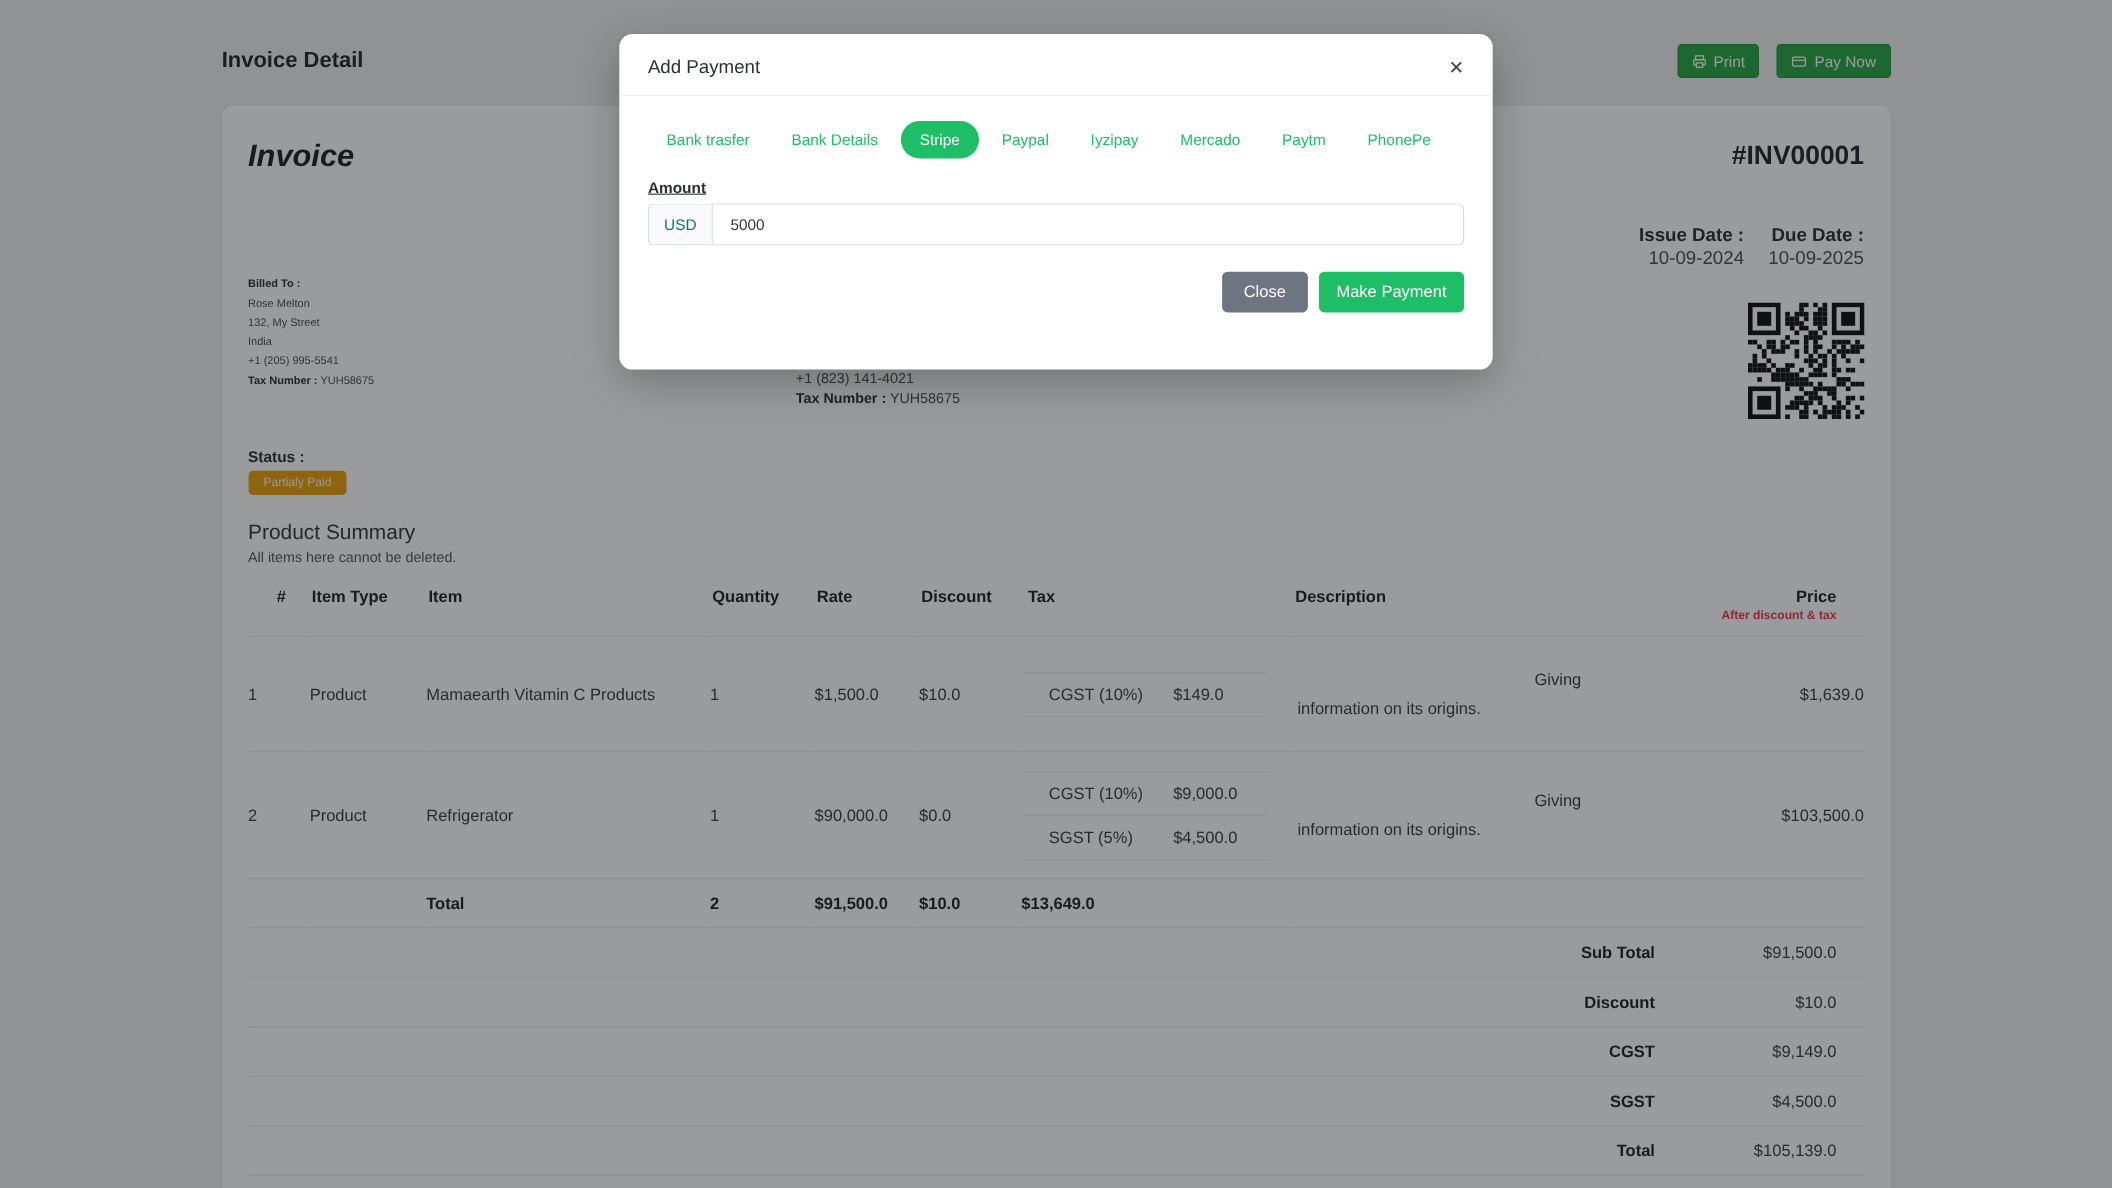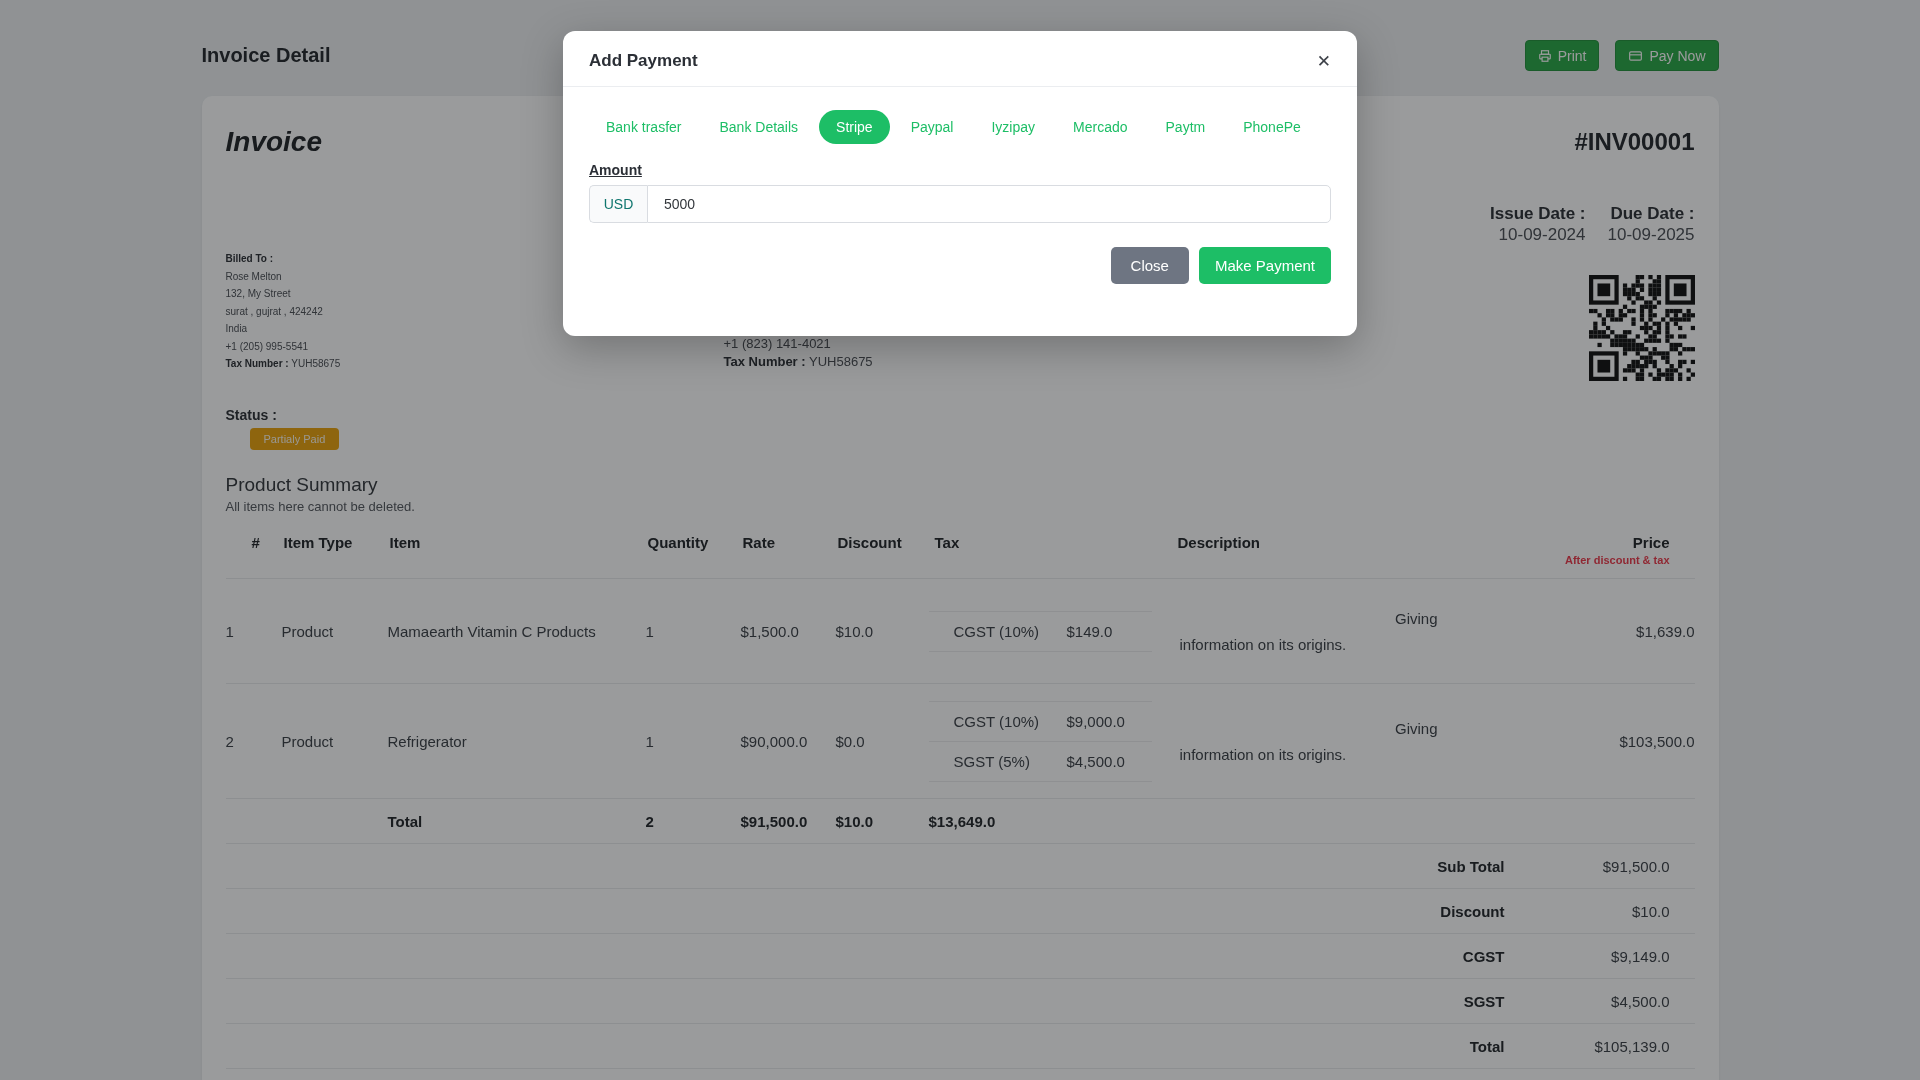--- a/index.html
+++ b/index.html
@@ -39,21 +39,21 @@
   .dates { display:flex; justify-content:flex-end; gap:22px; font-size:17px; }
   .date-block { text-align:right; }
   .date-label { font-weight:bold; color:#2b2f34; }
   .date-value { color:#4a4e54; margin-top:1px; }
   .qr-wrap { margin-top:30px; display:flex; justify-content:flex-end; }
 
   .status-block { margin-top:26px; }
   .status-label { font-size:14px; font-weight:bold; color:#2b2f34; }
   .status-badge {
     display:inline-block; margin-top:5px; background:#eaa30b; color:rgba(255,255,255,.92);
-    font-size:11px; padding:5px 14px; border-radius:4px;margin-left:24px;
+    font-size:11px; padding:5px 14px; border-radius:4px;
   }
 
   .ps-title { margin-top:24px; font-size:19px; color:#33373c; }
   .ps-caption { font-size:13px; color:#54585e; margin-top:3px; }
 
   
   table.items { width:100%; border-collapse:collapse; margin-top:6px; table-layout:fixed; }
   table.items th { font-size:15px; font-weight:bold; color:#212529; text-align:left;
     padding:14px 0 12px 0; border-bottom:1px solid #e9eaec; vertical-align:top; }
   table.items th.col-num { padding-left:26px; }
@@ -89,21 +89,21 @@
   .totals-value { width:190px; text-align:right; padding-right:25px; font-size:15px; color:#3a3f45; }
 
   
   .overlay { position:absolute; inset:0; background:rgba(15,17,20,0.42); z-index:50; }
   .modal {
     position:absolute; left:563px; top:31px; width:794px; background:#fff;
     border-radius:12px; z-index:60; box-shadow:0 12px 40px rgba(0,0,0,.25);
   }
   .modal-header { display:flex; justify-content:space-between; align-items:center;
     padding:20px 26px 15px 26px; border-bottom:1px solid #ebedf0; }
-  .modal-title { font-size:17px; font-weight:bold; color:#2b2f36; }
+  .modal-title { font-size:17px; font-weight:normal; color:#2b2f36; }
   .modal-close { font-size:17px; color:#3f434a; cursor:pointer; line-height:1; }
   .modal-body { padding:23px 26px 52px 26px; }
   .pay-tabs { display:flex; align-items:center; gap:4px; margin-bottom:18px; }
   .pay-tab { color:#1dbe66; font-size:14px; padding:9px 17px; border-radius:20px;
     cursor:pointer; background:transparent; border:none; font-family:inherit; }
   .pay-tab.active { background:#1dbe66; color:#fff; }
   .amount-label { font-size:14px; font-weight:bold; color:#2b2f36; margin-bottom:7px;text-decoration:underline; }
   .input-group { display:flex; height:38px; }
   .currency-prefix { width:58px; background:#f9fafb; border:1px solid #d9dce1; border-right:none;
     border-radius:5px 0 0 5px; display:flex; align-items:center; justify-content:center;
@@ -152,21 +152,20 @@
       <div class="card-head">
         <div class="invoice-heading">Invoice</div>
         <div class="invoice-number">#INV00001</div>
       </div>
 
       <div class="info-row">
         <div class="billed-col">
           <div class="b">Billed To :</div>
           <div>Rose Melton</div>
           <div>132, My Street</div>
-          <div>surat , gujrat , 424242</div>
           <div>India</div>
           <div>+1 (205) 995-5541</div>
           <div><span class="b">Tax Number :</span> <span>YUH58675</span></div>
         </div>
         <div class="shipped-col">
           <div>+1 (823) 141-4021</div>
           <div><span class="b">Tax Number :</span> <span>YUH58675</span></div>
         </div>
         <div class="right-col">
           <div class="dates">

